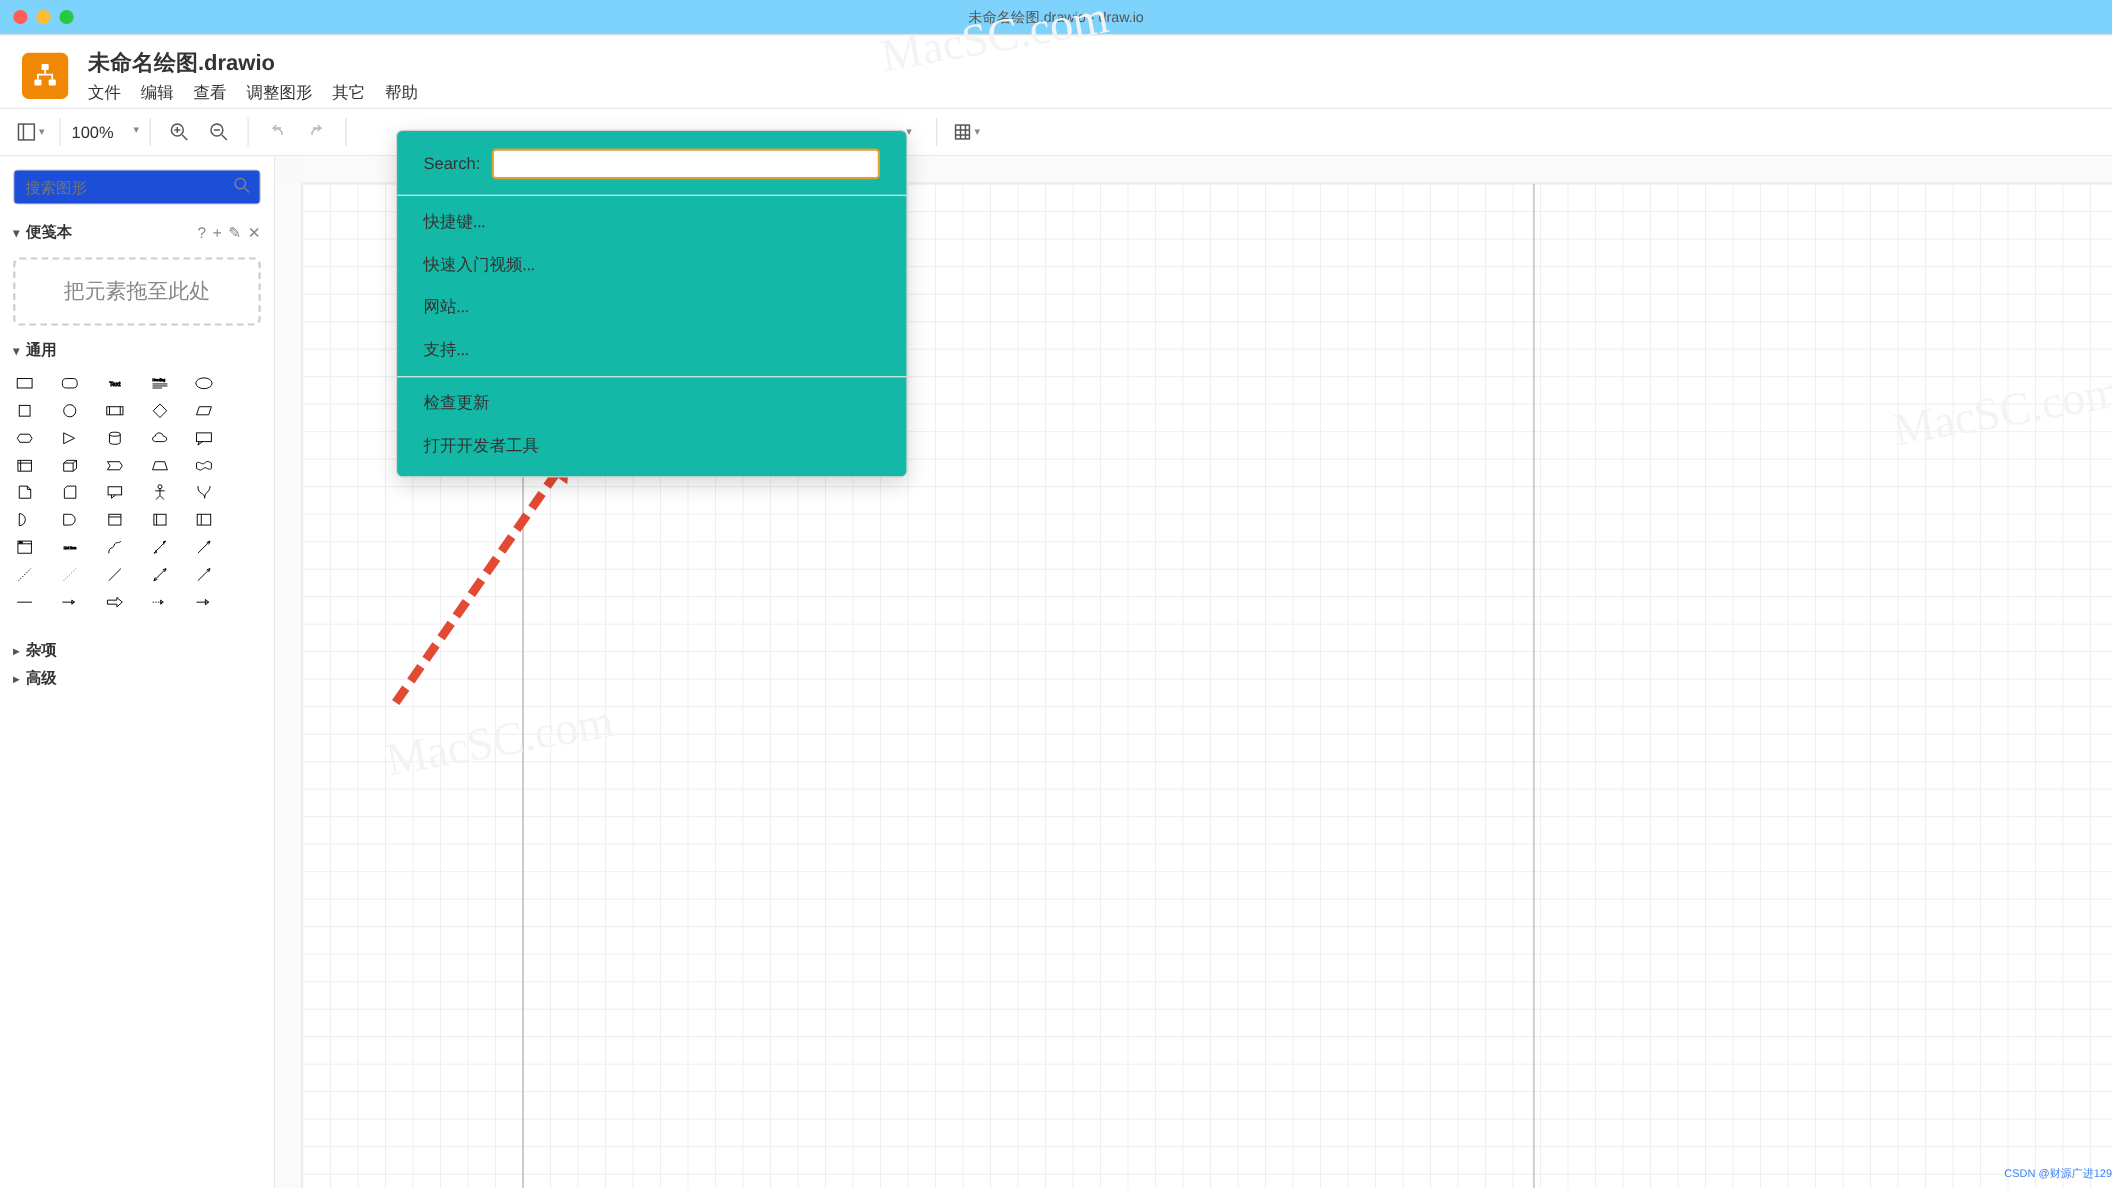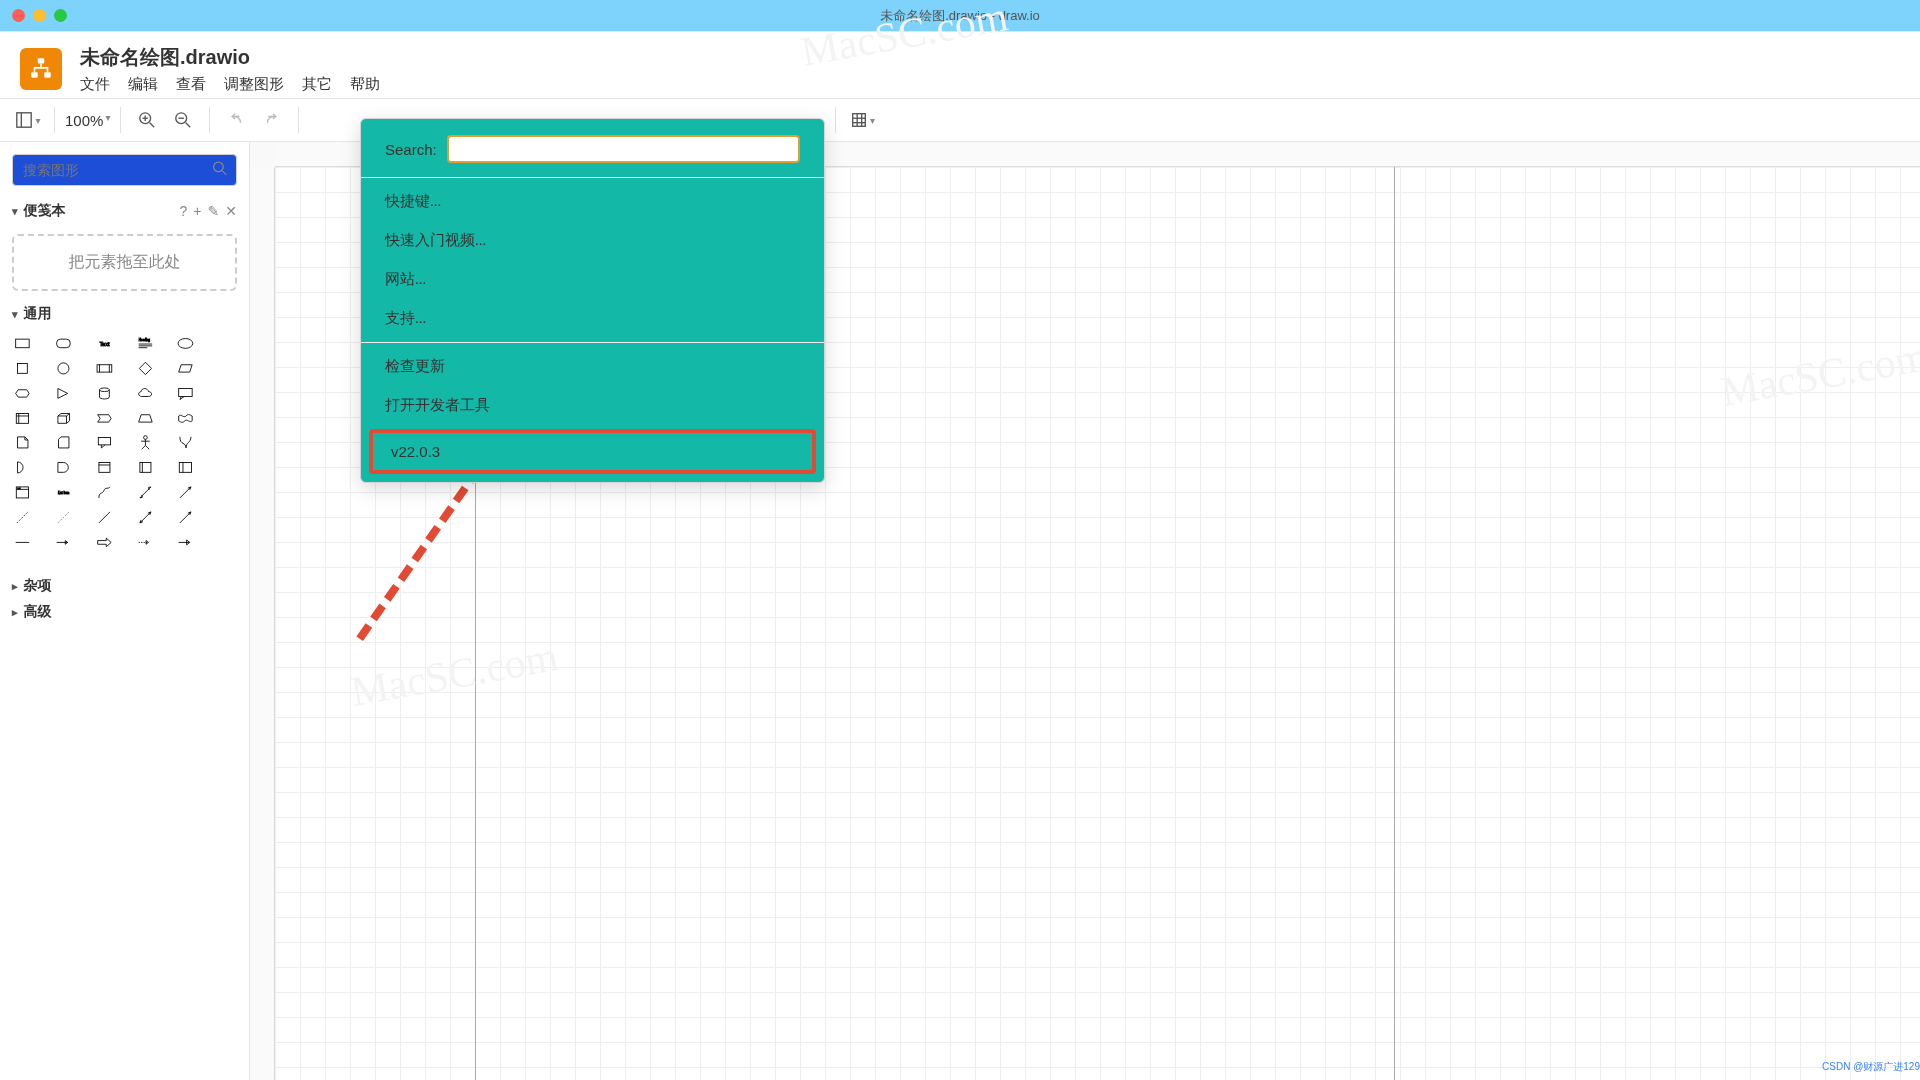--- a/index.html
+++ b/index.html
@@ -50,21 +50,21 @@
 .toolbar {
   height:44px; border-top:1px solid #e5e5e5; border-bottom:1px solid #e5e5e5;
   display:flex; align-items:center; padding:0 12px; gap:4px; background:#fff;
 }
 .tb-btn {
   width:32px; height:32px; display:flex; align-items:center; justify-content:center;
   cursor:default;
 }
 .tb-divider { width:1px; height:26px; background:#e0e0e0; margin:0 6px; }
 .zoom {
-  display:flex; align-items:flex-start; gap:0; font-size:15px;
+  display:flex; align-items:flex-start; gap:16px; font-size:15px;
 }
 .caret { font-size:10px; color:#888; margin-left:2px; }
 .layout-icon svg, .tb-btn svg { width:18px; height:18px; stroke:#555; fill:none; stroke-width:1.5; }
 .main {
   display:flex; height:calc(1080px - 32px - 62px - 44px);
 }
 .sidebar {
   width:250px; border-right:1px solid #e5e5e5;
   display:flex; flex-direction:column;
   overflow-y:hidden;
@@ -80,21 +80,21 @@
 .search-icon { position:absolute; right:8px; top:50%; transform:translateY(-50%); color:#888; }
 .section-header {
   display:flex; align-items:center; justify-content:space-between;
   padding:4px 12px; font-size:14px; font-weight:600;gap:12px;
 }
 .section-header .actions { display:flex; gap:6px; color:#888; font-weight:normal; }
 .section-header .actions span { cursor:default; }
 .section-header .caret-open::before { content:"▾"; font-size:11px; margin-right:6px; color:#555;}
 .dropzone {
   margin:10px 12px; padding:16px; border:2px dashed #ccc; border-radius:6px;
-  text-align:center; color:#888; font-size:16px;
+  text-align:center; color:#888; font-size:19px;
 }
 .shapes-grid {
   display:grid; grid-template-columns:repeat(6,1fr); gap:4px 20px;
   padding:6px 12px;
 }
 .shape-cell {
   aspect-ratio:1/1; display:flex; align-items:center; justify-content:center;
 }
 .shape-cell svg { width:100%; height:100%; }
 .shape-cell svg * { fill:none; stroke:#000; stroke-width:1.4; }
@@ -592,21 +592,20 @@
     <input type="text" style="">
   </div>
   <div class="hm-sep"></div>
   <div class="hm-item">快捷键...</div>
   <div class="hm-item">快速入门视频...</div>
   <div class="hm-item">网站...</div>
   <div class="hm-item">支持...</div>
   <div class="hm-sep"></div>
   <div class="hm-item">检查更新</div>
   <div class="hm-item">打开开发者工具</div>
-  <div class="hm-version-box">v22.0.3</div>
 </div>
 
 <div class="arrow">
   <div class="arrow-line"></div>
   <div class="arrow-head"></div>
 </div>
 
 <div class="cursor-pointer" style="left:488px; top:120px;">
   <svg viewBox="0 0 16 16">
       <path d="M2 1l3 13 3-5 5-3z" fill="#000"></path>

